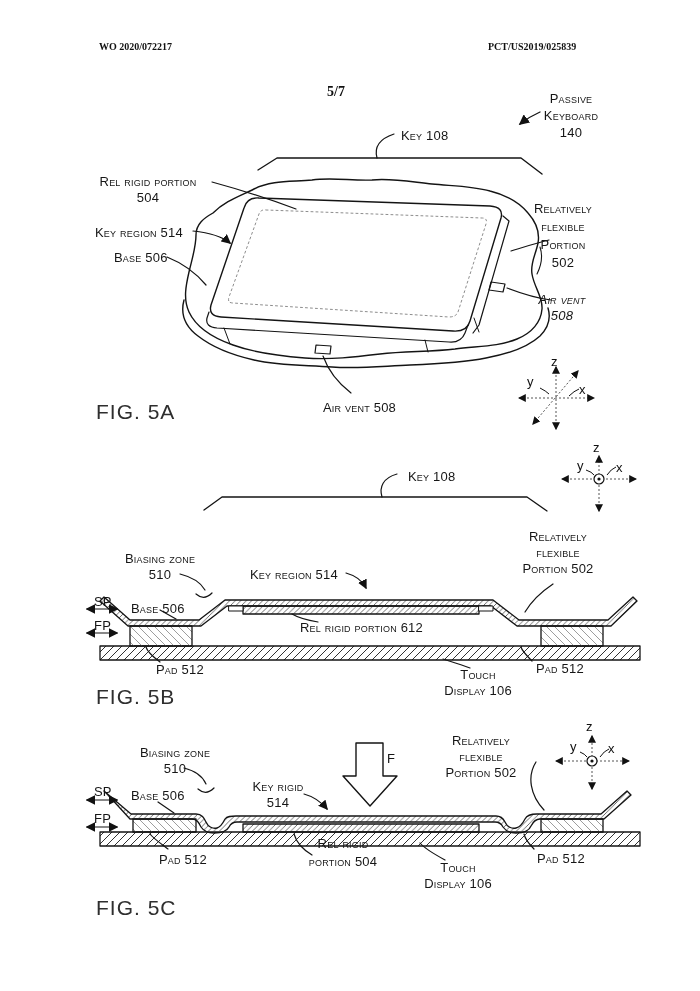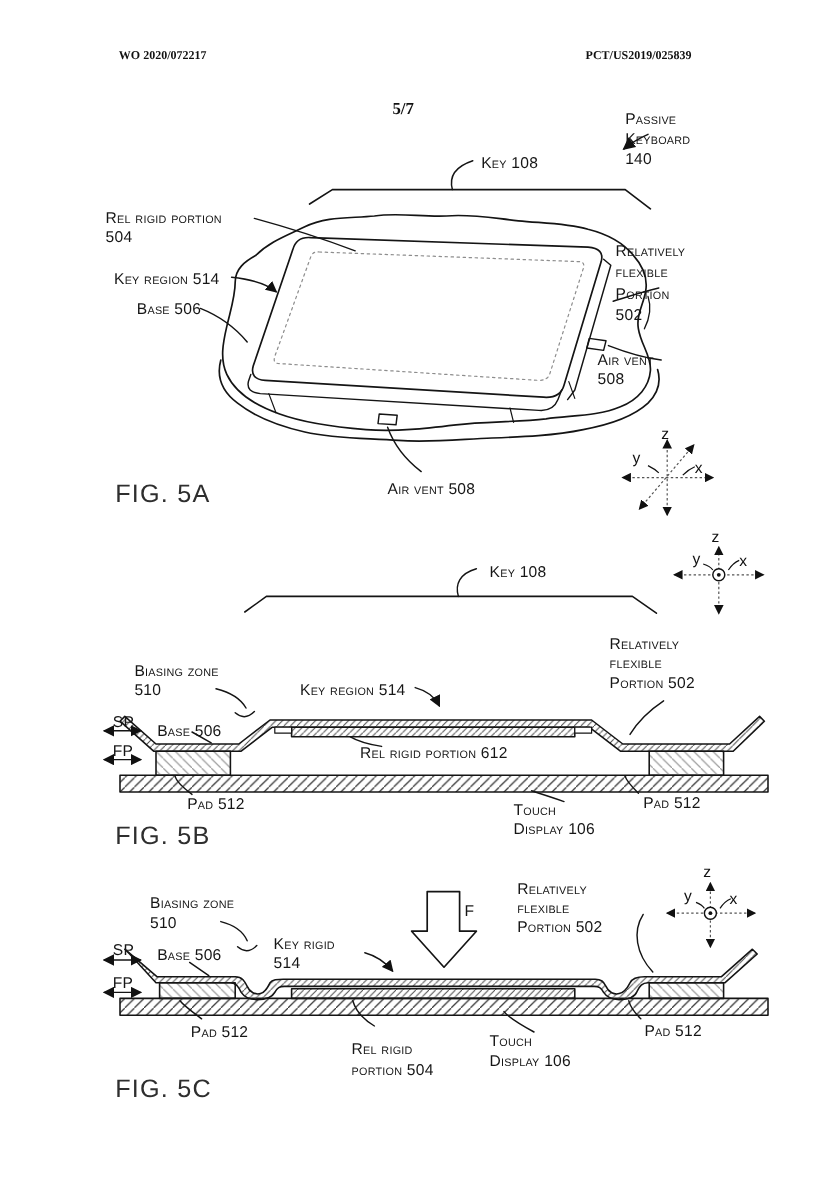--- a/index.html
+++ b/index.html
@@ -3,21 +3,21 @@
 <meta charset="utf-8">
 <style>
   html,body{margin:0;padding:0;background:#fff;}
   .page{position:relative;width:700px;height:991px;background:#ffffff;overflow:hidden;
         font-family:"Liberation Sans",sans-serif;color:#151515;}
   .art{position:absolute;left:0;top:0;}
   .hdr{position:absolute;font-family:"Liberation Serif",serif;font-weight:bold;
        font-size:10px;color:#111;white-space:nowrap;}
   .lbl{position:absolute;font-size:13px;font-variant:small-caps;letter-spacing:.2px;
        line-height:17px;white-space:nowrap;color:#161616;}
-  .blk{white-space:normal;text-align:left;}
+  .blk{white-space:normal;text-align:center;}
   .blk div{white-space:nowrap;}
   .figtitle{position:absolute;font-size:21px;letter-spacing:1px;color:#2e2e2e;
             font-variant:normal;}
   .axlbl{position:absolute;font-size:13px;color:#111;white-space:nowrap;}
   .lh16 div{line-height:16px;}
   .lh18 div{line-height:18px;}
 </style>
 </head>
 <body>
 
@@ -167,21 +167,21 @@
     <div>504</div>
   </div>
   <div class="lbl" style="left:95px;top:224px;">Key region 514</div>
   <div class="lbl" style="left:114px;top:249px;">Base 506</div>
   <div class="lbl blk lh18" style="left:513px;top:200px;width:100px;">
     <div>Relatively</div>
     <div>flexible</div>
     <div>Portion</div>
     <div>502</div>
   </div>
-  <div class="lbl blk lh16" style="left:498px;top:292px;width:100px;">
+  <div class="lbl blk lh16" style="left:512px;top:292px;width:100px;font-style:italic;">
     <div>Air vent</div>
     <div>508</div>
   </div>
   <div class="lbl" style="left:323px;top:399px;">Air vent 508</div>
   <div class="lbl figtitle" style="left:96px;top:403px;">FIG. 5A</div>
   <div class="axlbl" style="left:551px;top:354px;">z</div>
   <div class="axlbl" style="left:527px;top:374px;">y</div>
   <div class="axlbl" style="left:579px;top:382px;">x</div>
 
   <div class="lbl" style="left:408px;top:468px;">Key 108</div>
@@ -221,21 +221,21 @@
   <div class="lbl blk lh16" style="left:431px;top:733px;width:100px;">
     <div>Relatively</div>
     <div>flexible</div>
     <div>Portion 502</div>
   </div>
   <div class="lbl" style="left:387px;top:750px;">F</div>
   <div class="lbl" style="left:94px;top:783px;">SP</div>
   <div class="lbl" style="left:131px;top:787px;">Base 506</div>
   <div class="lbl" style="left:94px;top:810px;">FP</div>
   <div class="lbl" style="left:159px;top:851px;">Pad 512</div>
-  <div class="lbl blk lh18" style="left:293px;top:865px;width:100px;">
+  <div class="lbl blk lh18" style="left:293px;top:835px;width:100px;">
     <div>Rel rigid</div>
     <div>portion 504</div>
   </div>
   <div class="lbl blk lh16" style="left:408px;top:860px;width:100px;">
     <div>Touch</div>
     <div>Display 106</div>
   </div>
   <div class="lbl" style="left:537px;top:850px;">Pad 512</div>
   <div class="lbl figtitle" style="left:96px;top:899px;">FIG. 5C</div>
   <div class="axlbl" style="left:586px;top:719px;">z</div>

